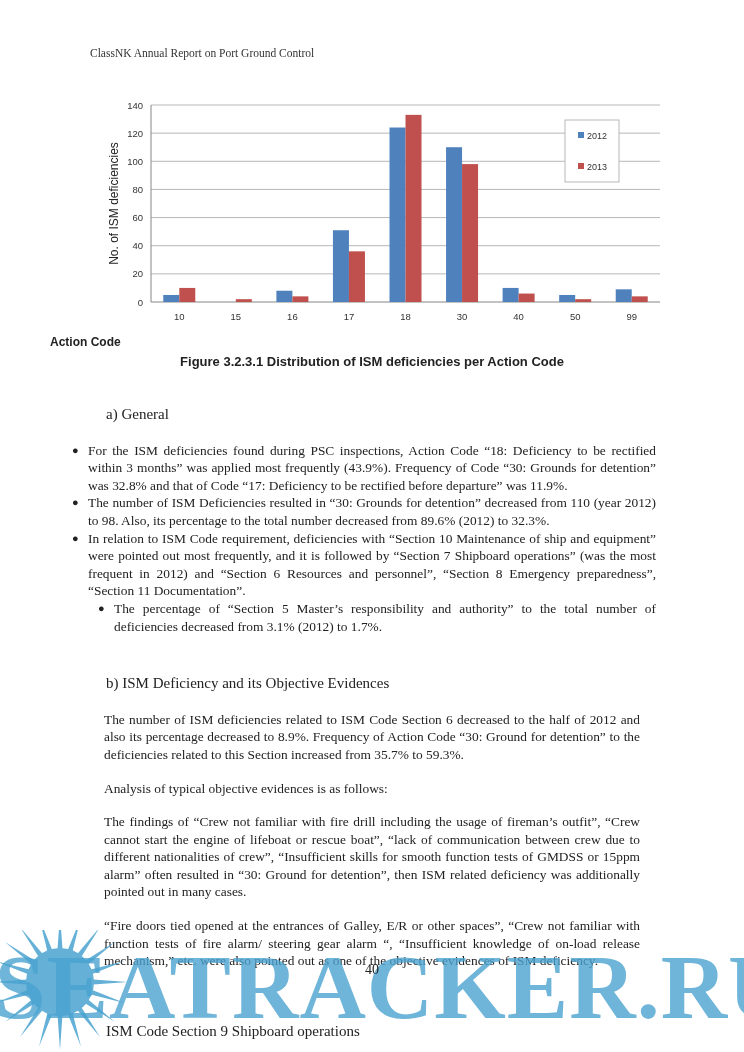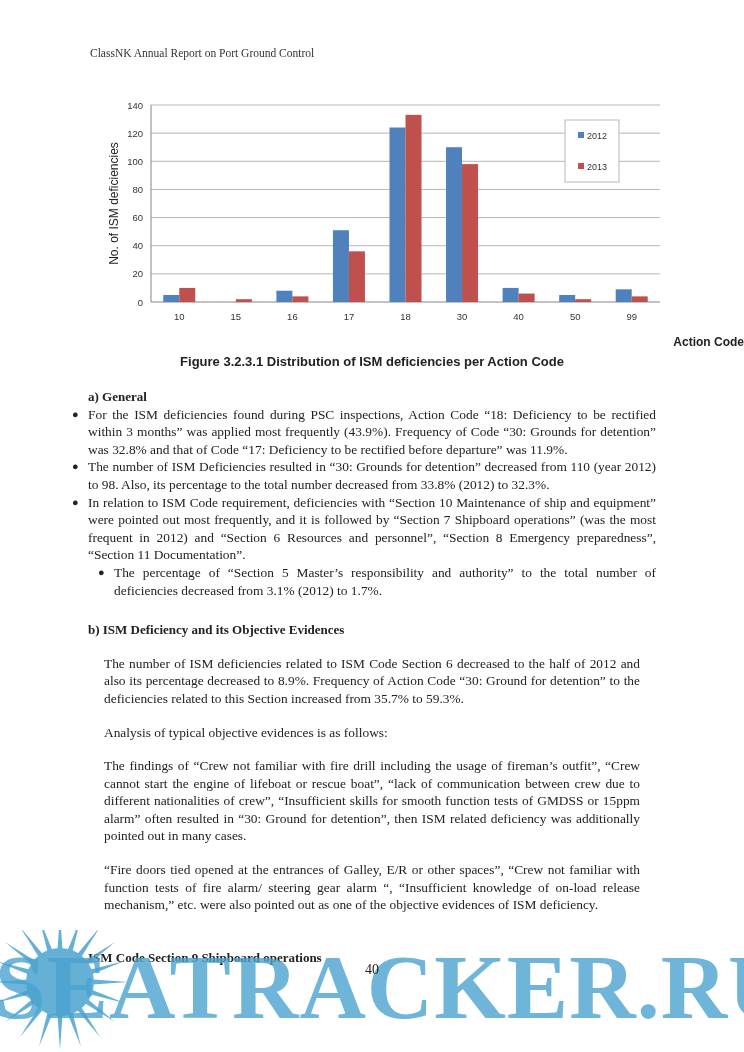--- a/index.html
+++ b/index.html
@@ -1,25 +1,25 @@
 <!DOCTYPE html>
 <html><head>
 <meta charset="utf-8">
 <style>
   html,body{margin:0;padding:0;background:#fff;}
   body{width:744px;height:1052px;position:relative;overflow:hidden;font-family:"Liberation Serif","DejaVu Serif",serif;color:#222;}
   .header{position:absolute;left:90px;top:47px;font-size:11.5px;color:#333;}
   .chart{position:absolute;left:100px;top:95px;width:580px;height:280px;}
   .chart svg{position:absolute;left:0;top:0;}
   .axis-text{font-family:"Liberation Sans","DejaVu Sans",sans-serif;}
-  .xlabel{position:absolute;left:0;top:335px;width:744px;text-align:right;font-family:"Liberation Sans","DejaVu Sans",sans-serif;font-weight:bold;font-size:12px;padding-left:50px;box-sizing:border-box;}
+  .xlabel{position:absolute;left:0;top:335px;width:744px;text-align:left;font-family:"Liberation Sans","DejaVu Sans",sans-serif;font-weight:bold;font-size:12px;padding-left:50px;box-sizing:border-box;}
   .caption{position:absolute;left:0;top:354px;width:744px;text-align:center;font-family:"Liberation Sans","DejaVu Sans",sans-serif;font-weight:bold;font-size:13px;box-sizing:border-box;}
   .body{position:absolute;left:88px;top:388px;width:568px;font-size:13.4px;line-height:17.6px;}
   .body p{margin:16px;text-align:justify;}
-  .h{font-weight:bold;font-size:13px;margin:0;}
+  .h{font-weight:normal;font-size:15px;margin:18px;}
   ul{margin:0;padding:0;list-style:none;}
   li{position:relative;text-align:justify;margin-left:0;}
   li .dot{position:absolute;left:-16px;top:0;font-size:11px;}
   li.sub{margin-left:26px;margin-right:0;}
   .gap{height:22px;}
   .gap2{height:19px;}
   .pageno{position:absolute;left:0;width:744px;text-align:center;top:962px;font-size:14px;}
   .watermark{position:absolute;left:0;top:930px;width:744px;height:122px;pointer-events:none;}
 </style>
 </head>
@@ -81,21 +81,21 @@
       <text x="487" y="74.5" font-size="9" fill="#333" class="axis-text">2013</text>
     </svg>
 </div>
 <div class="xlabel">Action Code</div>
 <div class="caption">Figure 3.2.3.1 Distribution of ISM deficiencies per Action Code</div>
 
 <div class="body">
   <div class="h">a)  General</div>
   <ul>
     <li><span class="dot">●</span><span>For the ISM deficiencies found during PSC inspections, Action Code “18: Deficiency to be rectified within 3 months” was applied most frequently (43.9%). Frequency of Code “30: Grounds for detention” was 32.8% and that of Code “17: Deficiency to be rectified before departure” was 11.9%.</span></li>
-    <li><span class="dot">●</span><span>The number of ISM Deficiencies resulted in “30: Grounds for detention” decreased from 110 (year 2012) to 98. Also, its percentage to the total number decreased from 33.8% (2012) to 32.3%.</span></li>
+    <li><span class="dot">●</span><span>The number of ISM Deficiencies resulted in “30: Grounds for detention” decreased from 110 (year 2012) to 98. Also, its percentage to the total number decreased from 89.6% (2012) to 32.3%.</span></li>
     <li><span class="dot">●</span><span>In relation to ISM Code requirement, deficiencies with “Section 10 Maintenance of ship and equipment” were pointed out most frequently, and it is followed by “Section 7 Shipboard operations” (was the most frequent in 2012) and “Section 6 Resources and personnel”, “Section 8 Emergency preparedness”,  “Section 11 Documentation”.</span></li>
     <li class="sub"><span class="dot">●</span><span>The percentage of “Section 5 Master’s responsibility and authority” to the total number of deficiencies decreased from 3.1% (2012) to 1.7%.</span></li>
   </ul>
   <div class="gap"></div>
   <div class="h">b)  ISM Deficiency and its Objective Evidences</div>
   <p>The number of ISM deficiencies related to ISM Code Section 6 decreased to the half of 2012 and also its percentage decreased to 8.9%. Frequency of Action Code “30: Ground for detention” to the deficiencies related to this Section increased from 35.7% to 59.3%.</p>
   <p>Analysis of typical objective evidences is as follows:</p>
   <p>The findings of “Crew not familiar with fire drill including the usage of fireman’s outfit”, “Crew cannot start the engine of lifeboat or rescue boat”, “lack of communication between crew due to different nationalities of crew”, “Insufficient skills for smooth function tests of GMDSS or 15ppm alarm” often resulted in “30: Ground for detention”, then ISM related deficiency was additionally pointed out in many cases.</p>
   <p>“Fire doors tied opened at the entrances of Galley, E/R or other spaces”, “Crew not familiar with function tests of fire alarm/ steering gear alarm “, “Insufficient knowledge of on-load release mechanism,” etc. were also pointed out as one of the objective evidences of ISM deficiency.</p>
   <div class="gap2"></div>

